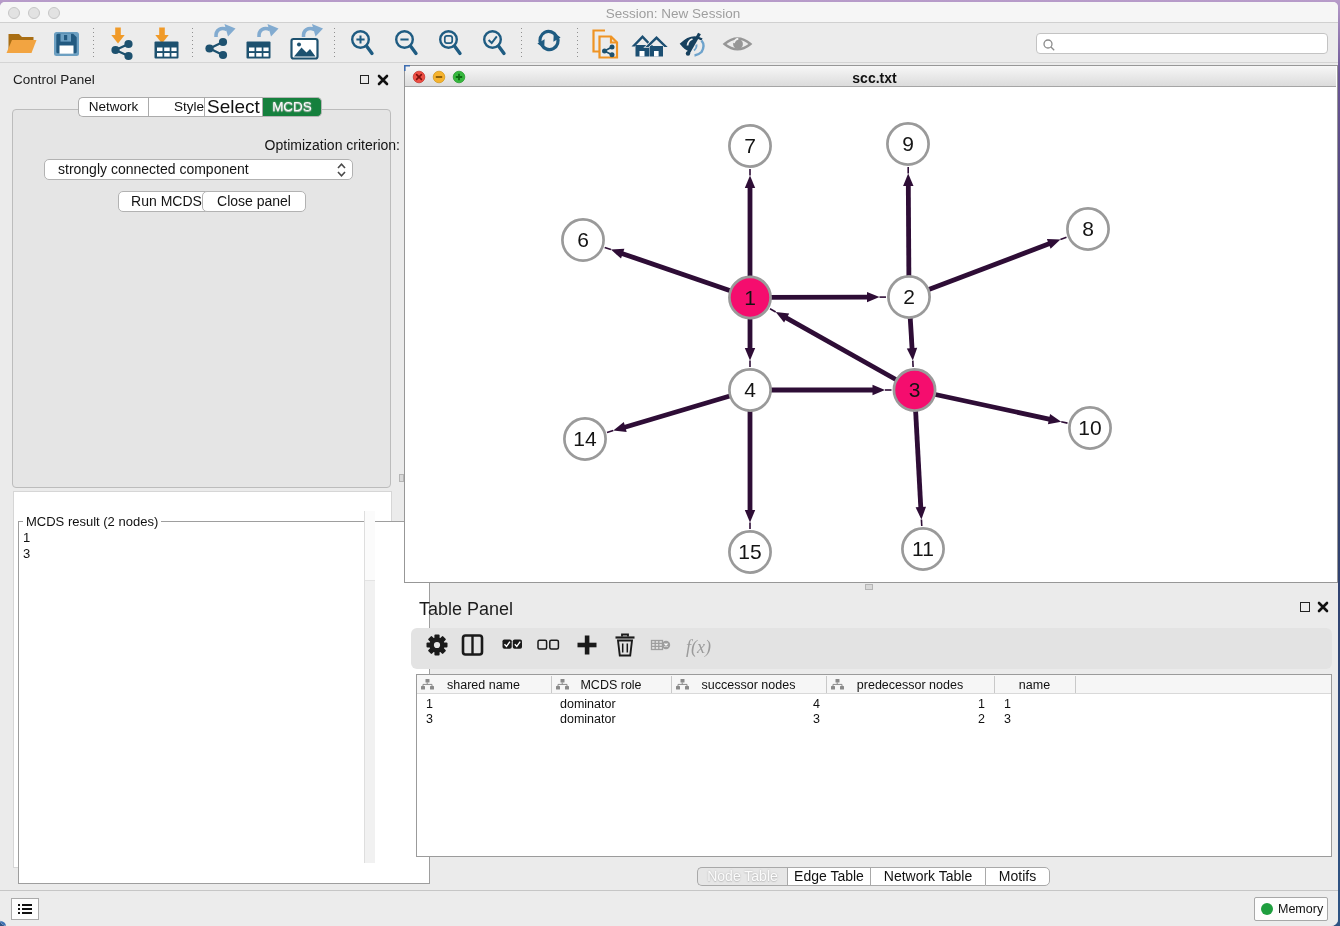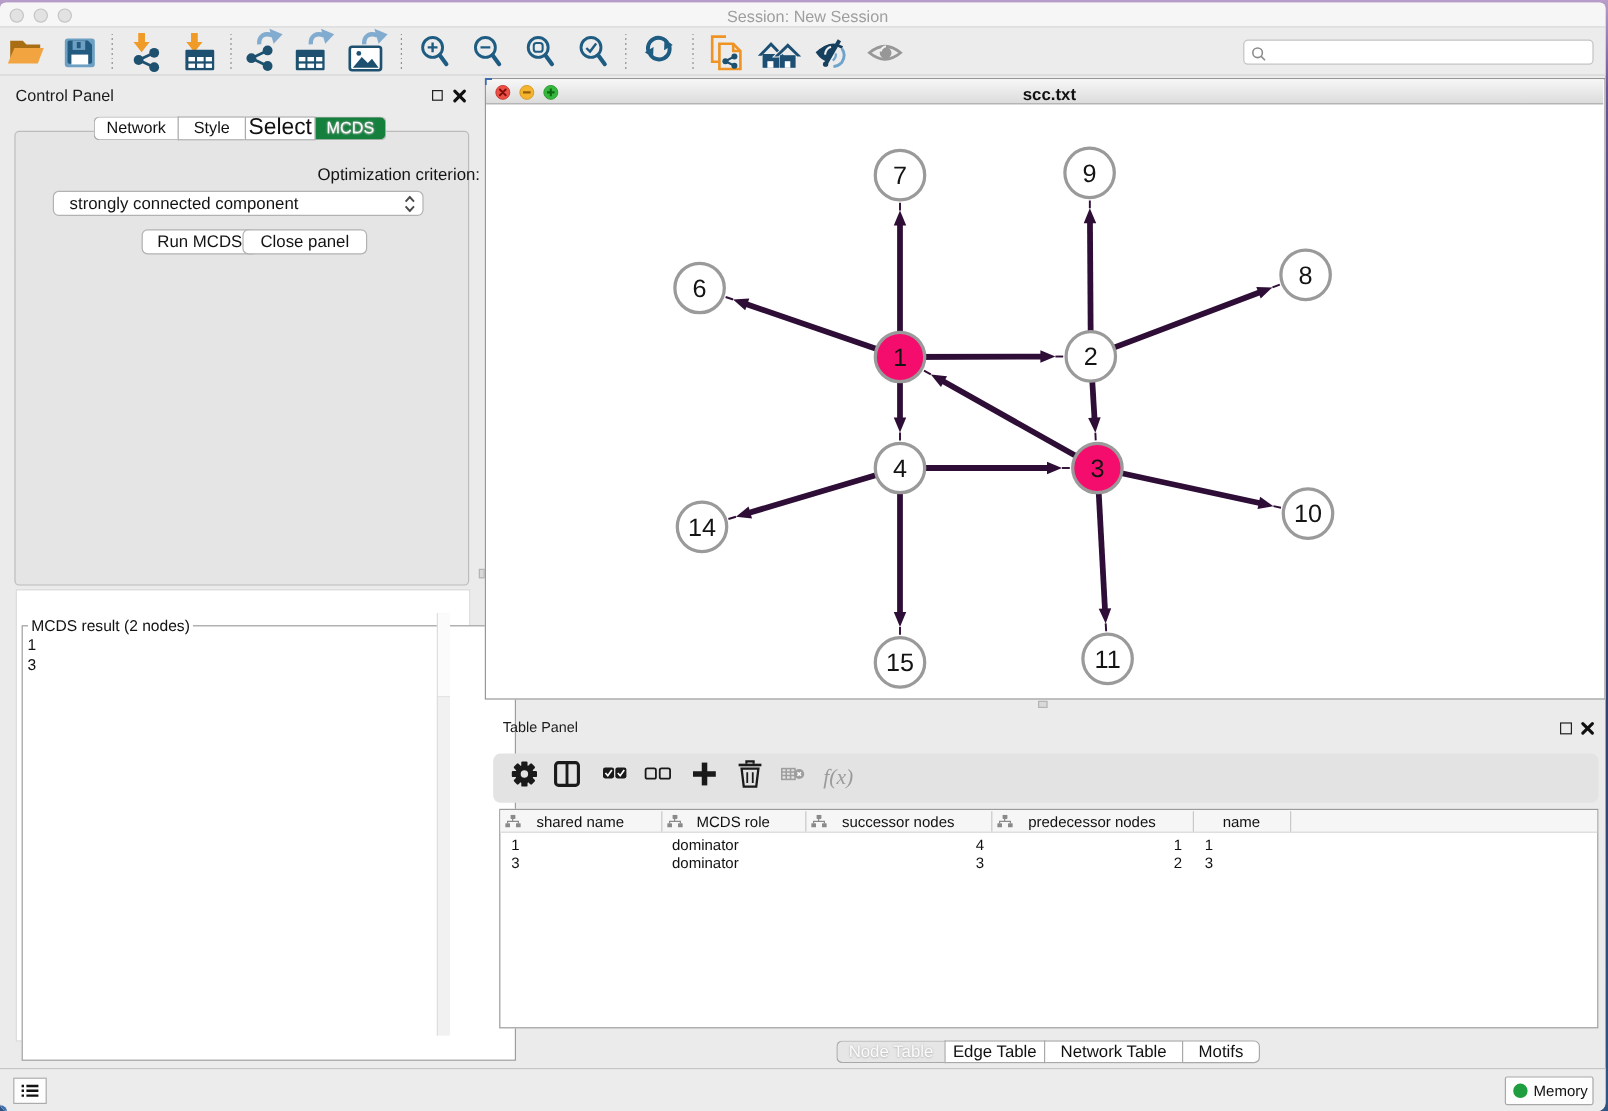--- a/index.html
+++ b/index.html
@@ -173,21 +173,21 @@
       <circle cx="6" cy="6" r="4" fill="none" stroke="#8b8b8b" stroke-width="1.3"></circle>
       <line x1="9" y1="9" x2="12.2" y2="12.2" stroke="#8b8b8b" stroke-width="1.3"></line>
     </svg>
 <div class="abs" style="left:13px;top:69.5px;width:120px;height:15px;font-size:13.5px;color:#1c1c1c;">Control Panel</div>
 <div class="abs" style="left:360px;top:73px;width:9px;height:9px;border:1.5px solid #222;"></div>
 <svg class="abs" style="left:377px;top:72px;" width="12" height="12" viewBox="0 0 12 12">
       <path d="M2 2 L10 10 M10 2 L2 10" stroke="#111" stroke-width="2.6" stroke-linecap="round"></path>
     </svg>
 <div class="abs" style="left:12px;top:107px;width:379px;height:379px;background:#e5e5e5;border:1px solid #bcbcbc;border-radius:4px;"></div>
 <div class="abs" style="left:78px;top:95px;width:70px;height:20px;background:#fff;border:1px solid #ababab;border-right:none;border-radius:5px 0 0 5px;font-size:13.5px;text-align:center;line-height:18px;color:#111;">Network</div>
-<div class="abs" style="left:148px;top:95px;width:56px;height:20px;background:#fff;border:1px solid #ababab;border-right:none;font-size:13.5px;text-align:center;line-height:18px;color:#111;">Style</div>
+<div class="abs" style="left:148px;top:95px;width:56px;height:20px;background:#fff;border:1px solid #ababab;border-right:none;font-size:13.5px;text-align:right;line-height:18px;color:#111;">Style</div>
 <div class="abs" style="left:204px;top:95px;width:59px;height:20px;background:#fff;border:1px solid #ababab;font-size:19px;text-align:center;line-height:18px;color:#111;">Select</div>
 <div class="abs" style="left:263px;top:95px;width:59px;height:20px;background:#15803d;border:1px solid #b5b5b5;border-left:none;border-radius:0 5px 5px 0;font-size:13.5px;text-align:center;line-height:18px;color:#fbfbfb;text-shadow:0 0 2px #b5b5b5, 0 1px 1px #c8c8c8;">MCDS</div>
 <div class="abs" style="left:0px;top:135px;width:400px;height:16px;text-align:right;font-size:14px;color:#141414;">Optimization criterion:</div>
 <div class="abs" style="left:44px;top:157px;width:309px;height:21px;background:#fff;border:1px solid #b2b2b2;border-radius:5px;font-size:14px;color:#141414;line-height:19.5px;padding-left:13px;">strongly connected component<svg style="position:absolute;right:5px;top:3px;" width="11" height="14" viewBox="0 0 11 14">
         <path d="M2 5 L5.5 1.2 L9 5" fill="none" stroke="#4a4a4a" stroke-width="1.6"></path>
         <path d="M2 9 L5.5 12.8 L9 9" fill="none" stroke="#4a4a4a" stroke-width="1.6"></path>
       </svg></div>
 <div class="abs" style="left:93px;top:189px;width:97px;height:21px;background:#fff;border:1px solid #b2b2b2;border-radius:5px;font-size:14px;color:#141414;text-align:center;line-height:19px;margin-left:25px;">Run MCDS</div>
 <div class="abs" style="left:202px;top:189px;width:104px;height:21px;background:#fff;border:1px solid #b2b2b2;border-radius:5px;font-size:14px;color:#141414;text-align:center;line-height:19px;">Close panel</div>
 <div class="abs" style="left:13px;top:489px;width:379px;height:377px;background:#fff;border:1px solid #d6d6d6;"></div>
@@ -272,21 +272,21 @@
 <text x="750" y="397.4" font-size="21" fill="#141414" text-anchor="middle">4</text>
 <text x="583" y="247.4" font-size="21" fill="#141414" text-anchor="middle">6</text>
 <text x="750" y="153.4" font-size="21" fill="#141414" text-anchor="middle">7</text>
 <text x="1088" y="236.4" font-size="21" fill="#141414" text-anchor="middle">8</text>
 <text x="908" y="151.4" font-size="21" fill="#141414" text-anchor="middle">9</text>
 <text x="1090" y="435.4" font-size="21" fill="#141414" text-anchor="middle">10</text>
 <text x="923" y="556.4" font-size="21" fill="#141414" text-anchor="middle">11</text>
 <text x="585" y="446.4" font-size="21" fill="#141414" text-anchor="middle">14</text>
 <text x="750" y="559.4" font-size="21" fill="#141414" text-anchor="middle">15</text>
 </svg>
-<div class="abs" style="left:419px;top:597px;width:120px;height:15px;font-size:12px;color:#1c1c1c;">Table Panel</div>
+<div class="abs" style="left:419px;top:597px;width:120px;height:15px;font-size:18px;color:#1c1c1c;">Table Panel</div>
 <div class="abs" style="left:1300px;top:600px;width:10px;height:10px;border:1.5px solid #222;"></div>
 <svg class="abs" style="left:1317px;top:599px;" width="12" height="12" viewBox="0 0 12 12">
       <path d="M2 2 L10 10 M10 2 L2 10" stroke="#111" stroke-width="2.6" stroke-linecap="round"></path>
     </svg>
 <div class="abs" style="left:411px;top:626px;width:921px;height:41px;background:#e3e3e3;border-radius:6px;"></div>
 <svg class="abs" style="left:411px;top:624px;" width="330" height="44" viewBox="411 628 330 44">
       <rect x="434.4" y="636.5" width="5.2" height="5" rx="1" transform="rotate(0 437.0 647.0)" fill="#1a1a1a"></rect>
       <rect x="434.4" y="636.5" width="5.2" height="5" rx="1" transform="rotate(45 437.0 647.0)" fill="#1a1a1a"></rect>
       <rect x="434.4" y="636.5" width="5.2" height="5" rx="1" transform="rotate(90 437.0 647.0)" fill="#1a1a1a"></rect>
       <rect x="434.4" y="636.5" width="5.2" height="5" rx="1" transform="rotate(135 437.0 647.0)" fill="#1a1a1a"></rect>

